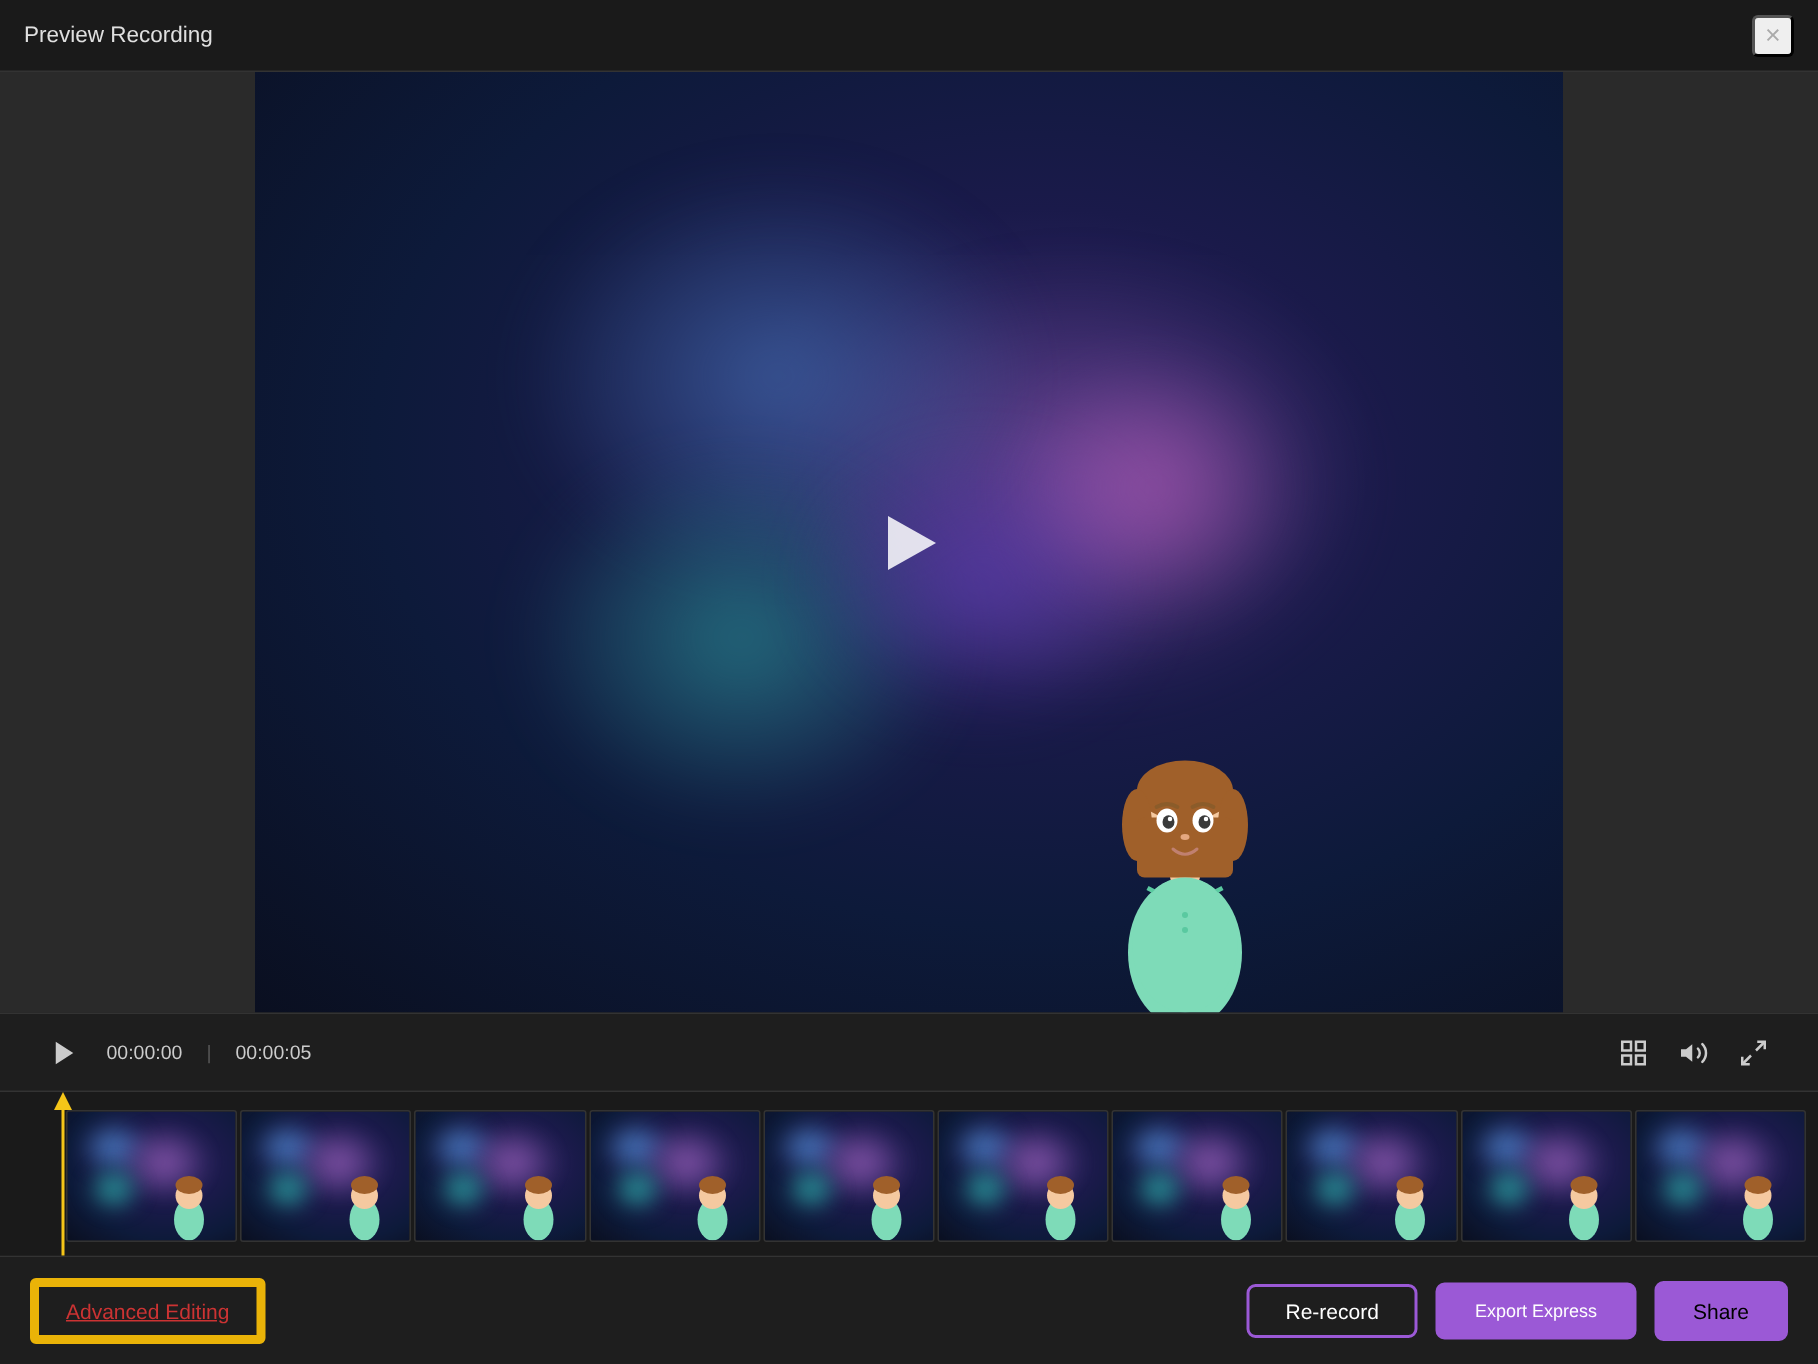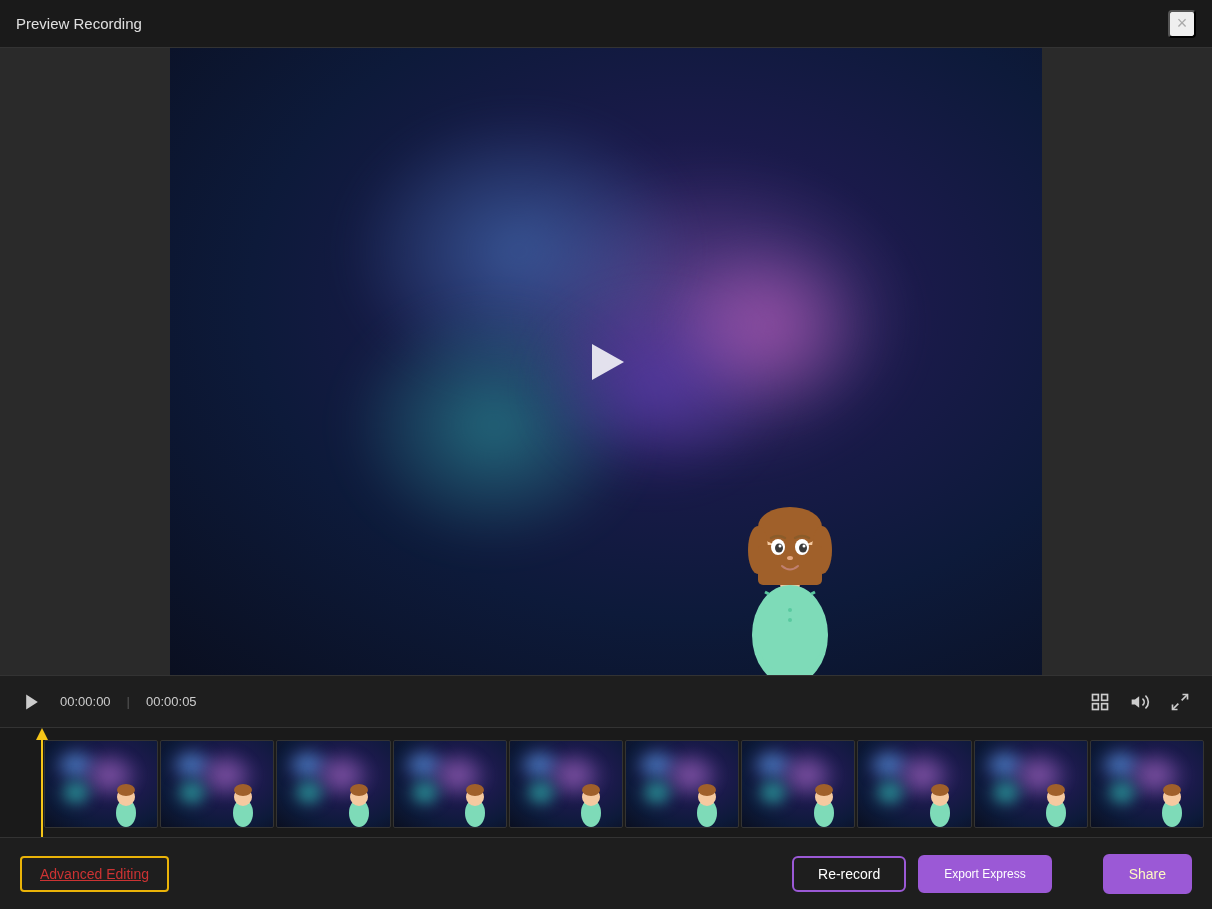--- a/index.html
+++ b/index.html
@@ -155,21 +155,21 @@
       width: 100%;
       height: 100%;
     }
 
     
     .controls-bar {
       height: 52px;
       background: #1e1e1e;
       display: flex;
       align-items: center;
-      padding: 0 16px;
+      padding: 0 27px;
       gap: 12px;
       flex-shrink: 0;
       border-top: 1px solid #333;
     }
 
     .ctrl-btn {
       width: 32px;
       height: 32px;
       display: flex;
       align-items: center;
@@ -284,21 +284,21 @@
       background: #1e1e1e;
       display: flex;
       align-items: center;
       padding: 0 20px;
       flex-shrink: 0;
       border-top: 1px solid #333;
     }
 
     .advanced-editing-btn {
       background: transparent;
-      border: 2px solid #eab308;
+      border: 6px solid #eab308;
       color: #cc3333;
       padding: 8px 18px;
       font-size: 14px;
       cursor: pointer;
       border-radius: 4px;
       font-weight: 500;
       text-decoration: underline;
     }
 
     .bottom-actions {
@@ -326,27 +326,26 @@
       padding: 10px 24px;
       font-size: 12px;
       cursor: pointer;
       border-radius: 6px;
       font-weight: 500;
     }
 
     .btn-share {
       background: #9b59d6;
       border: 2px solid #9b59d6;
-      color: #fef9c3;
+      color: #000000;
       padding: 10px 24px;
       font-size: 14px;
       cursor: pointer;
       border-radius: 6px;
       font-weight: 500;
-      margin-left: 39px;
     }
 
     
     .icon-svg {
       width: 20px;
       height: 20px;
     }
 
     .video-content-row {
       flex: 1;

